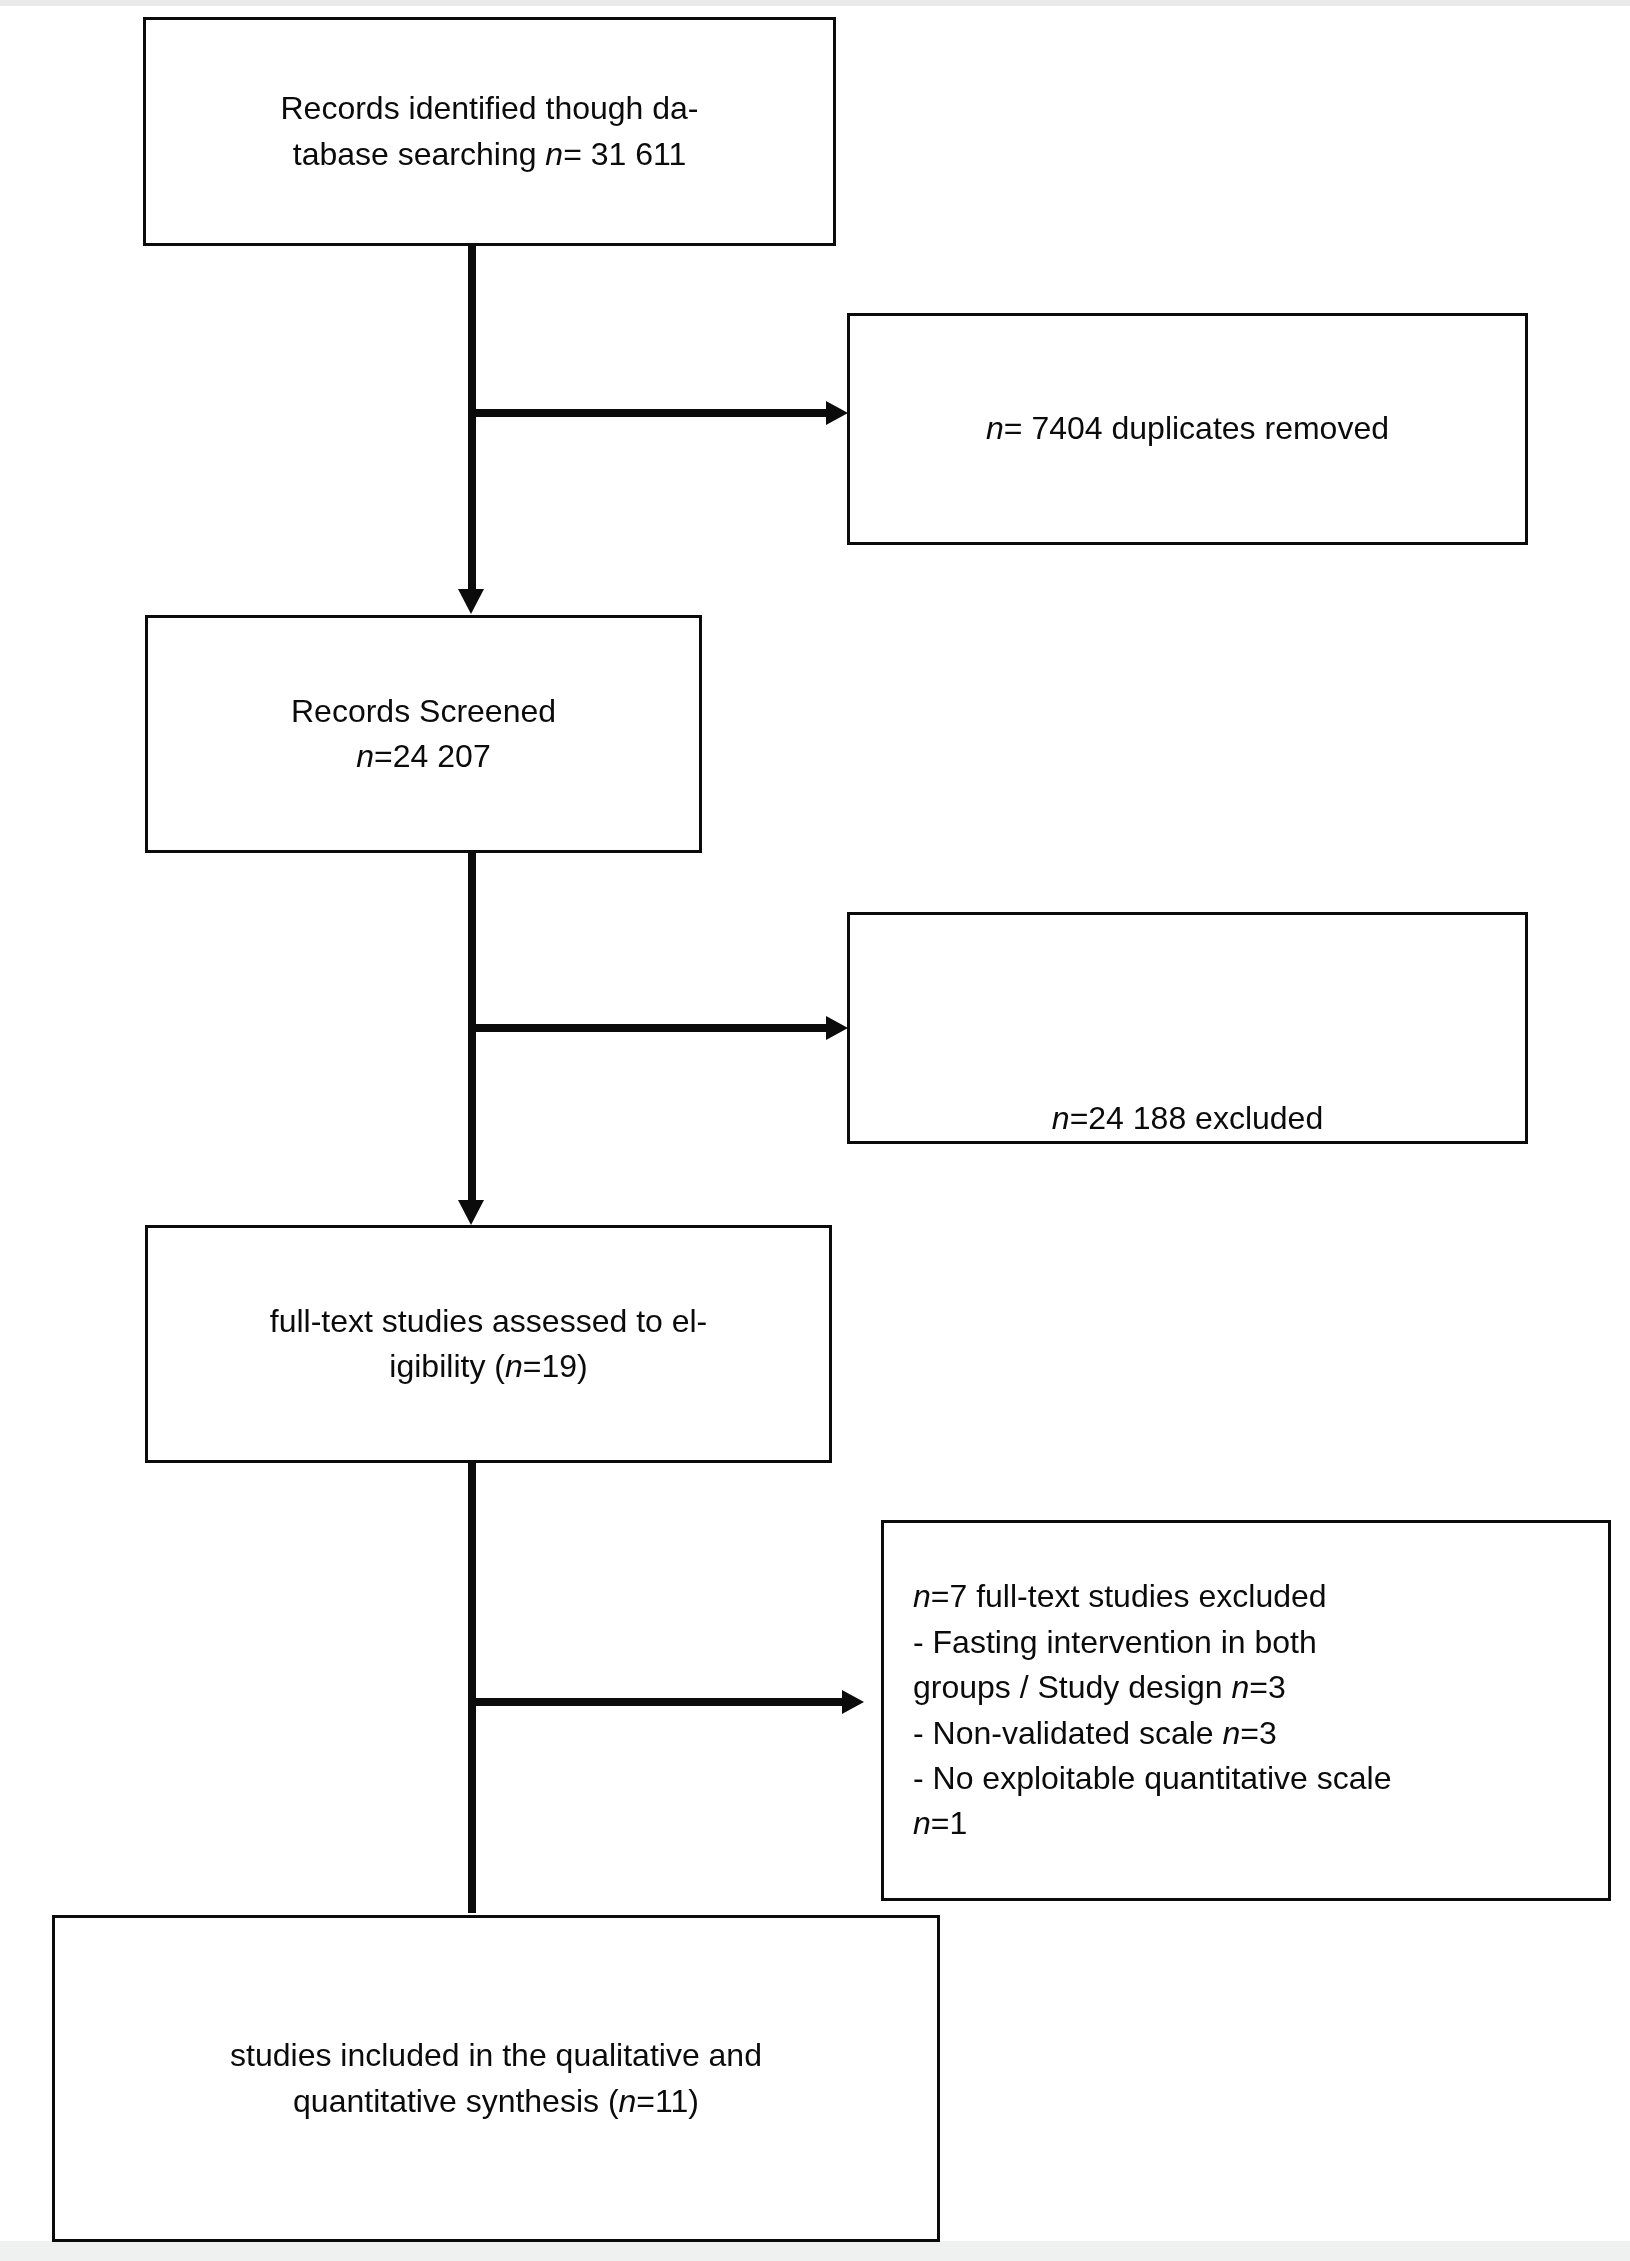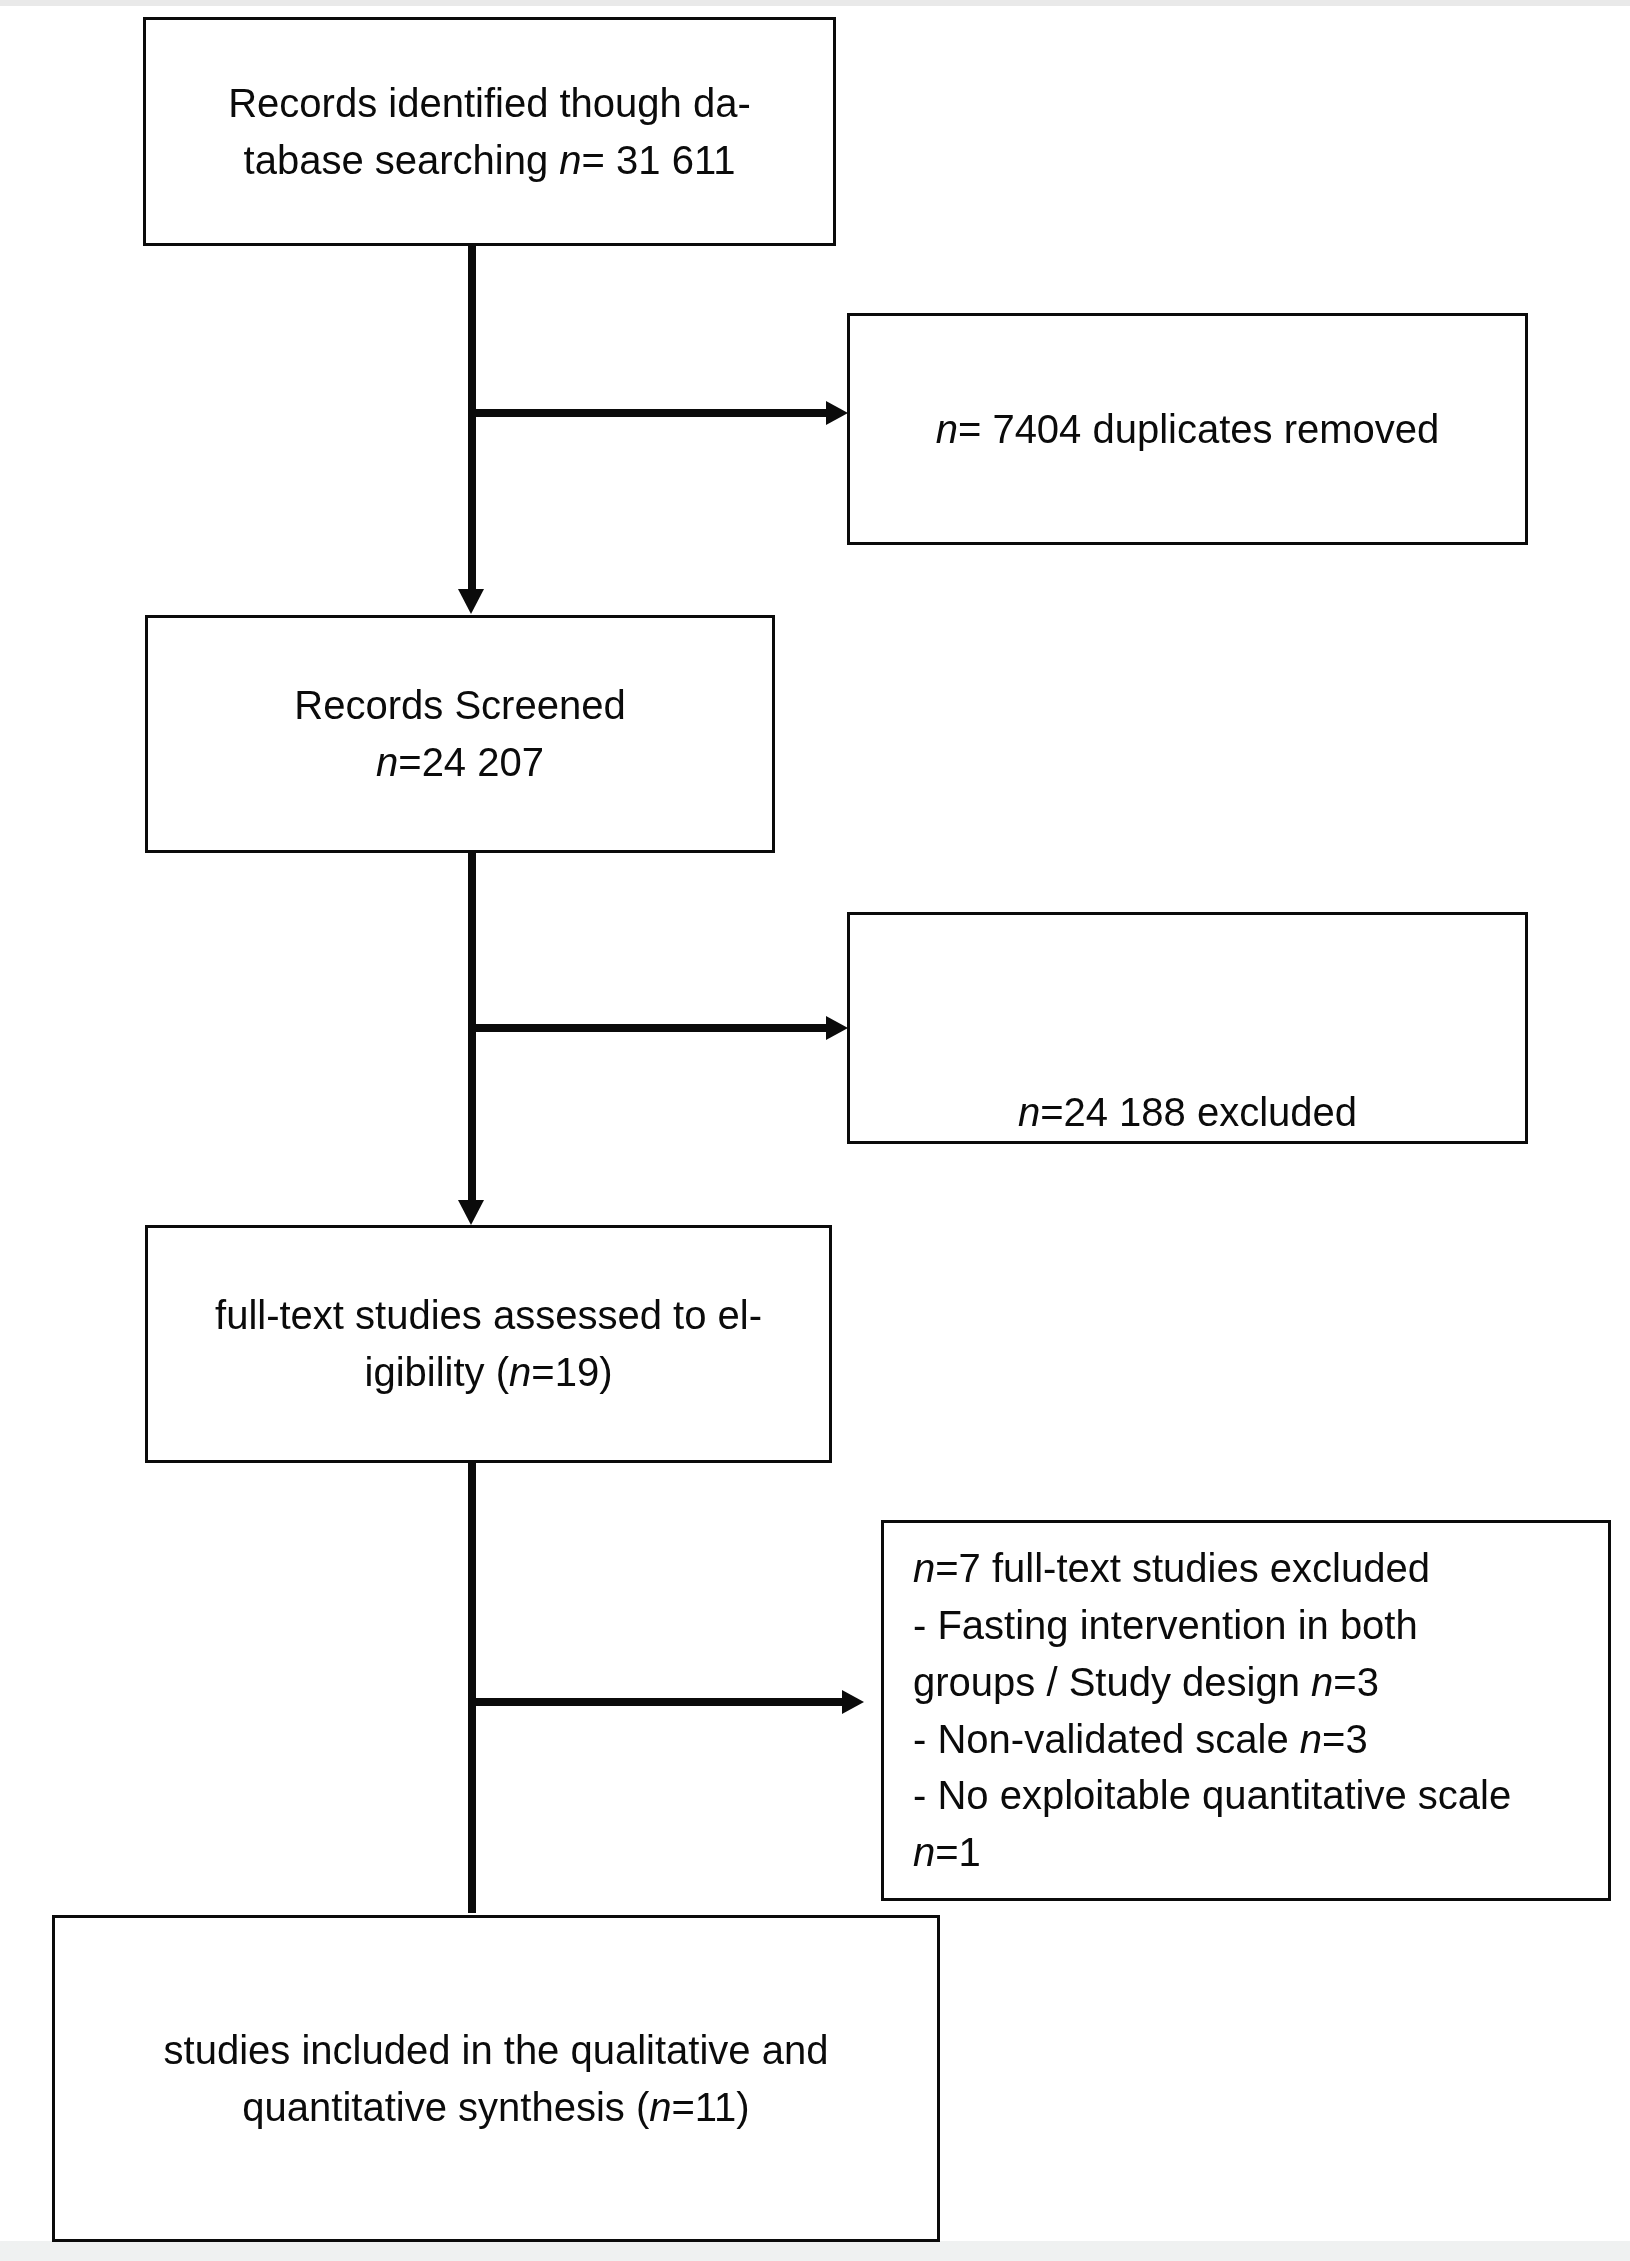--- a/index.html
+++ b/index.html
@@ -9,21 +9,21 @@
     color:#0b0b0b; overflow:hidden;
   }
   .edge-strip { position:absolute; left:0; width:1631px; }
   .edge-strip.top { top:0; height:5.6px; background:#e9e9e9; }
   .edge-strip.bottom { top:2241px; height:20px; background:#eff1f1; }
 
   .box {
     position:absolute; box-sizing:border-box;
     border:3.9px solid #0b0b0b; background:#ffffff;
     display:flex; flex-direction:column; justify-content:center; align-items:center;
-    text-align:center; font-size:40px; line-height:1.42; white-space:nowrap;
+    text-align:center; font-size:32px; line-height:1.42; white-space:nowrap;
   }
   .box.left-align { align-items:flex-start; text-align:left; padding:2px 29px; }
   .seg-i { font-style:italic; }
 
   .vline, .hline { position:absolute; background:#0b0b0b; }
   .arrow-down {
     position:absolute; width:0; height:0;
     border-left:13.3px solid transparent; border-right:13.3px solid transparent;
     border-top:25.6px solid #0b0b0b;
   }
@@ -60,21 +60,21 @@
 
   <div class="box" style="left:143px; top:17px; width:693px; height:229px;">
       <div><span>Records identified though da-</span></div>
       <div><span>tabase searching </span><span class="seg-i">n</span><span>= 31 611</span></div>
     </div>
 
   <div class="box" style="left:847px; top:313px; width:681px; height:232px;">
       <div><span class="seg-i">n</span><span>= 7404 duplicates removed</span></div>
     </div>
 
-  <div class="box" style="left:145px; top:615px; width:630px; height:238px;">
+  <div class="box" style="left:145px; top:615px; width:557px; height:238px;">
       <div><span>Records Screened</span></div>
       <div><span class="seg-i">n</span><span>=24 207</span></div>
     </div>
 
   <div class="box" style="left:847px; top:912px; width:681px; height:232px;justify-content:flex-end;">
       <div><span class="seg-i">n</span><span>=24 188 excluded</span></div>
     </div>
 
   <div class="box" style="left:145px; top:1225px; width:687px; height:238px;">
       <div><span>full-text studies assessed to el-</span></div>

